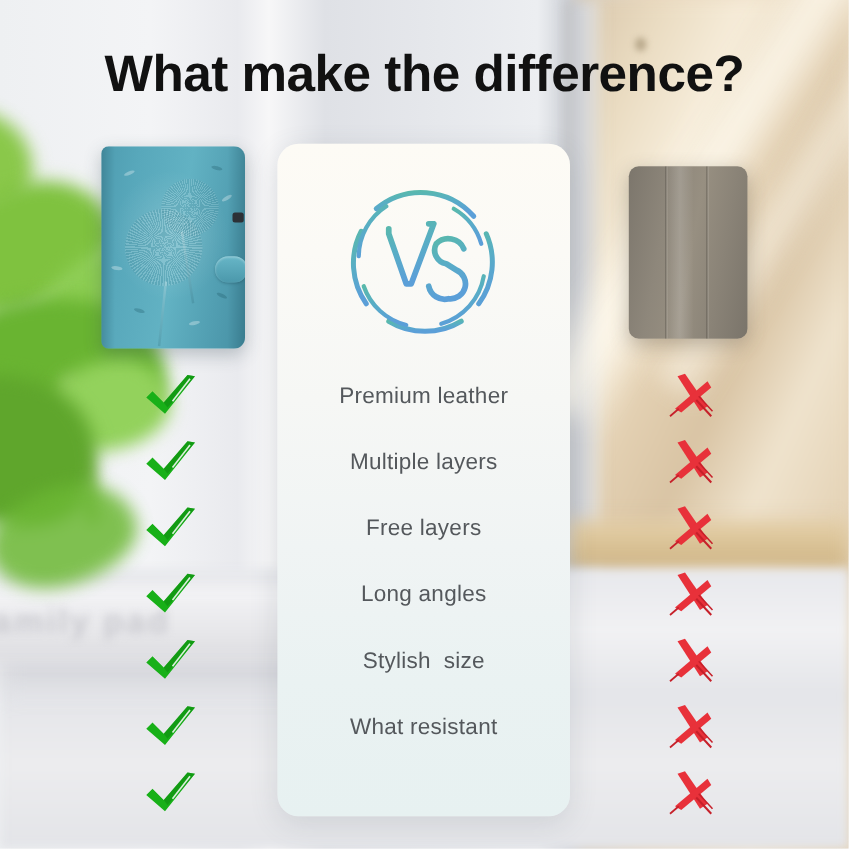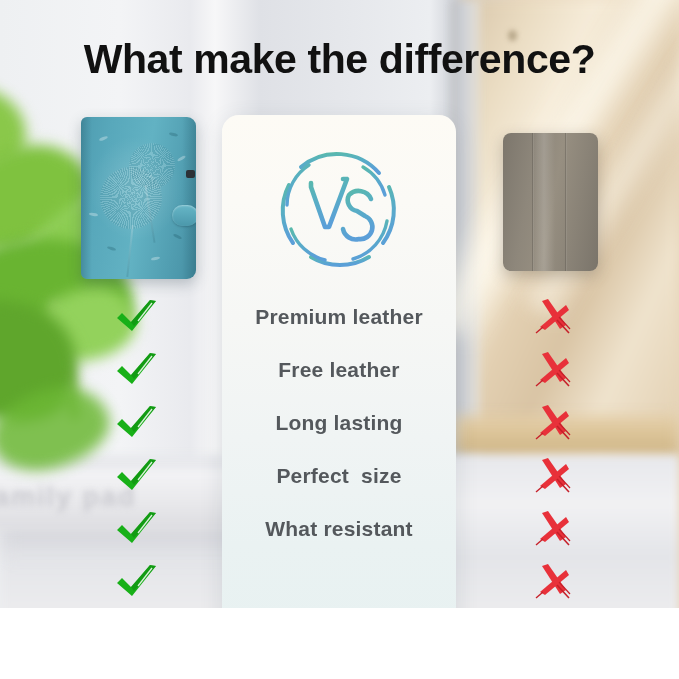--- a/index.html
+++ b/index.html
@@ -7,21 +7,21 @@
     padding: 0;
     background: #ffffff;
   }
   body {
     font-family: "Liberation Sans", sans-serif;
   }
 
   #stage {
     position: relative;
     width: 679px;
-    height: 608px;
+    height: 679px;
     overflow: hidden;
     background: #f2f3f5;
   }
 
   
   .bg-layer {
     position: absolute;
     inset: 0;
   }
   .bg-base {
@@ -267,23 +267,23 @@
     left: 0; top: 175px;
     width: 234px;
   }
   .feature-row {
     height: 53px;
     display: flex;
     align-items: center;
     justify-content: center;
   }
   .feature-text {
-    font-size: 21px;
+    font-size: 18px;
     color: #54585c;
-    font-weight: 700;
+    font-weight: 400;
     letter-spacing: .2px;
     white-space: pre;
   }
 
   
   .mark-col {
     position: absolute;
     top: 290px;
     width: 70px;
   }
@@ -392,27 +392,30 @@
           <path d="M 84 104 L 90 104"></path>
         </g>
       </svg>
     </div>
 
     <div class="feature-list">
       <div class="feature-row">
         <span class="feature-text">Premium leather</span>
       </div>
       <div class="feature-row">
-        <span class="feature-text">Free leather</span>
+        <span class="feature-text">Multiple layers</span>
       </div>
       <div class="feature-row">
-        <span class="feature-text">Long lasting</span>
+        <span class="feature-text">Free layers</span>
       </div>
       <div class="feature-row">
-        <span class="feature-text">Perfect  size</span>
+        <span class="feature-text">Long angles</span>
+      </div>
+      <div class="feature-row">
+        <span class="feature-text">Stylish  size</span>
       </div>
       <div class="feature-row">
         <span class="feature-text">What resistant</span>
       </div>
     </div>
   </div>
 
   <div class="mark-col left">
     <div class="mark-row">
       <svg width="46" height="40" viewBox="0 0 46 40">

